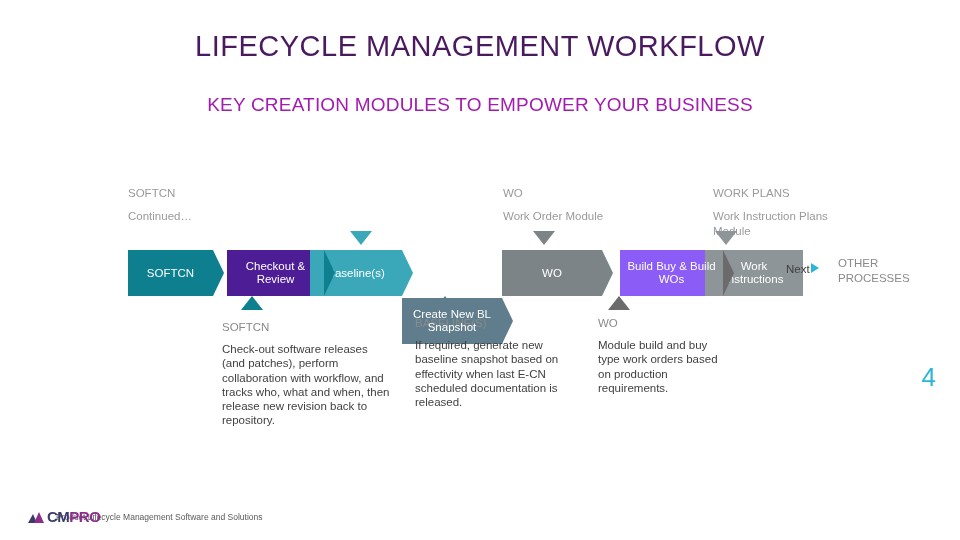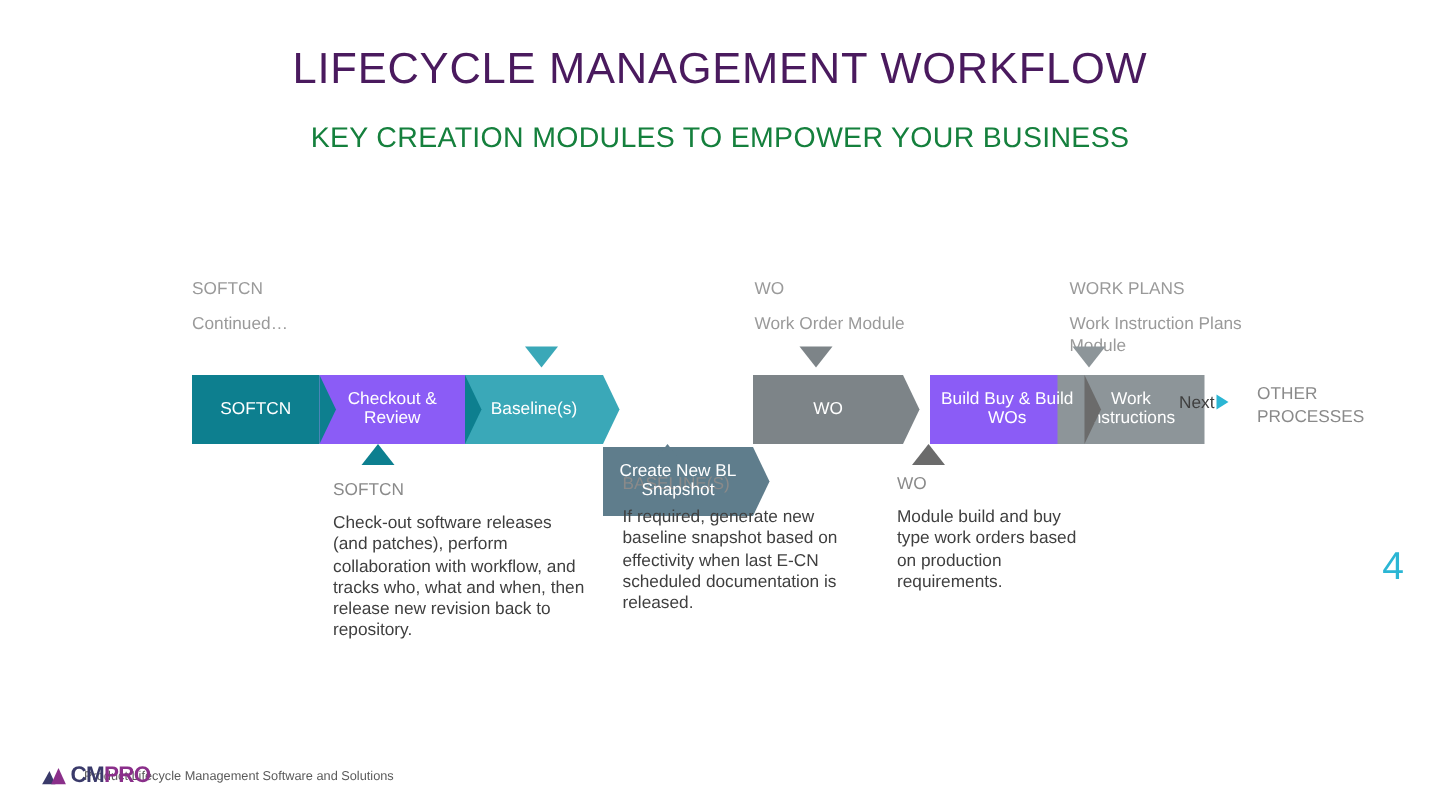--- a/index.html
+++ b/index.html
@@ -29,25 +29,25 @@
     width: 960px;
     text-align: center;
     font-size: 29px;
     color: #4a1a5e;
     letter-spacing: 0.5px;
     white-space: nowrap;
   }
   .subtitle {
     position: absolute;
     left: 0;
-    top: 82px;
+    top: 94px;
     width: 960px;
     text-align: center;
     font-size: 19px;
-    color: #15803d;
+    color: #a21caf;
     letter-spacing: 0.2px;
     white-space: nowrap;
   }
 
   
   .col-head {
     position: absolute;
     color: #9a9a9a;
     font-size: 11.5px;
     line-height: 15px;
@@ -213,21 +213,21 @@
     <span class="ch-sub" data-name="column-header-sub">Work Instruction Plans Module</span>
   </div>
 
   <div class="band" data-name="workflow-chevron-band">
 
     <div class="seg" data-name="chevron-softcn" style="left:0px; width:85px; background:#0d7f8f;">
       <span class="seg-label" data-name="chevron-label">SOFTCN</span>
     </div>
     <style>.seg[data-name="chevron-softcn"]::after{border-left:11px solid #0d7f8f;}</style>
 
-    <div class="seg" data-name="chevron-checkout-review" style="left:85px; width:97px; background:#8b5cf6;text-align:center;">
+    <div class="seg" data-name="chevron-checkout-review" style="left:99px; width:97px; background:#4c1d95;text-align:center;">
       <span class="seg-label" data-name="chevron-label">Checkout &amp; Review</span>
     </div>
     <style>.seg[data-name="chevron-checkout-review"]::after{border-left:11px solid #0d7f8f;}</style>
 
     <div class="seg" data-name="chevron-baselines" style="left:182px; width:92px; background:#3aa8b8;">
       <span class="seg-label" data-name="chevron-label">Baseline(s)</span>
     </div>
     <style>.seg[data-name="chevron-baselines"]::after{border-left:11px solid #3aa8b8;}</style>
 
     <div class="seg" data-name="chevron-create-new-bl-snapshot" style="left:274px; width:100px; background:#5f7d8c;margin-top:48px;">

